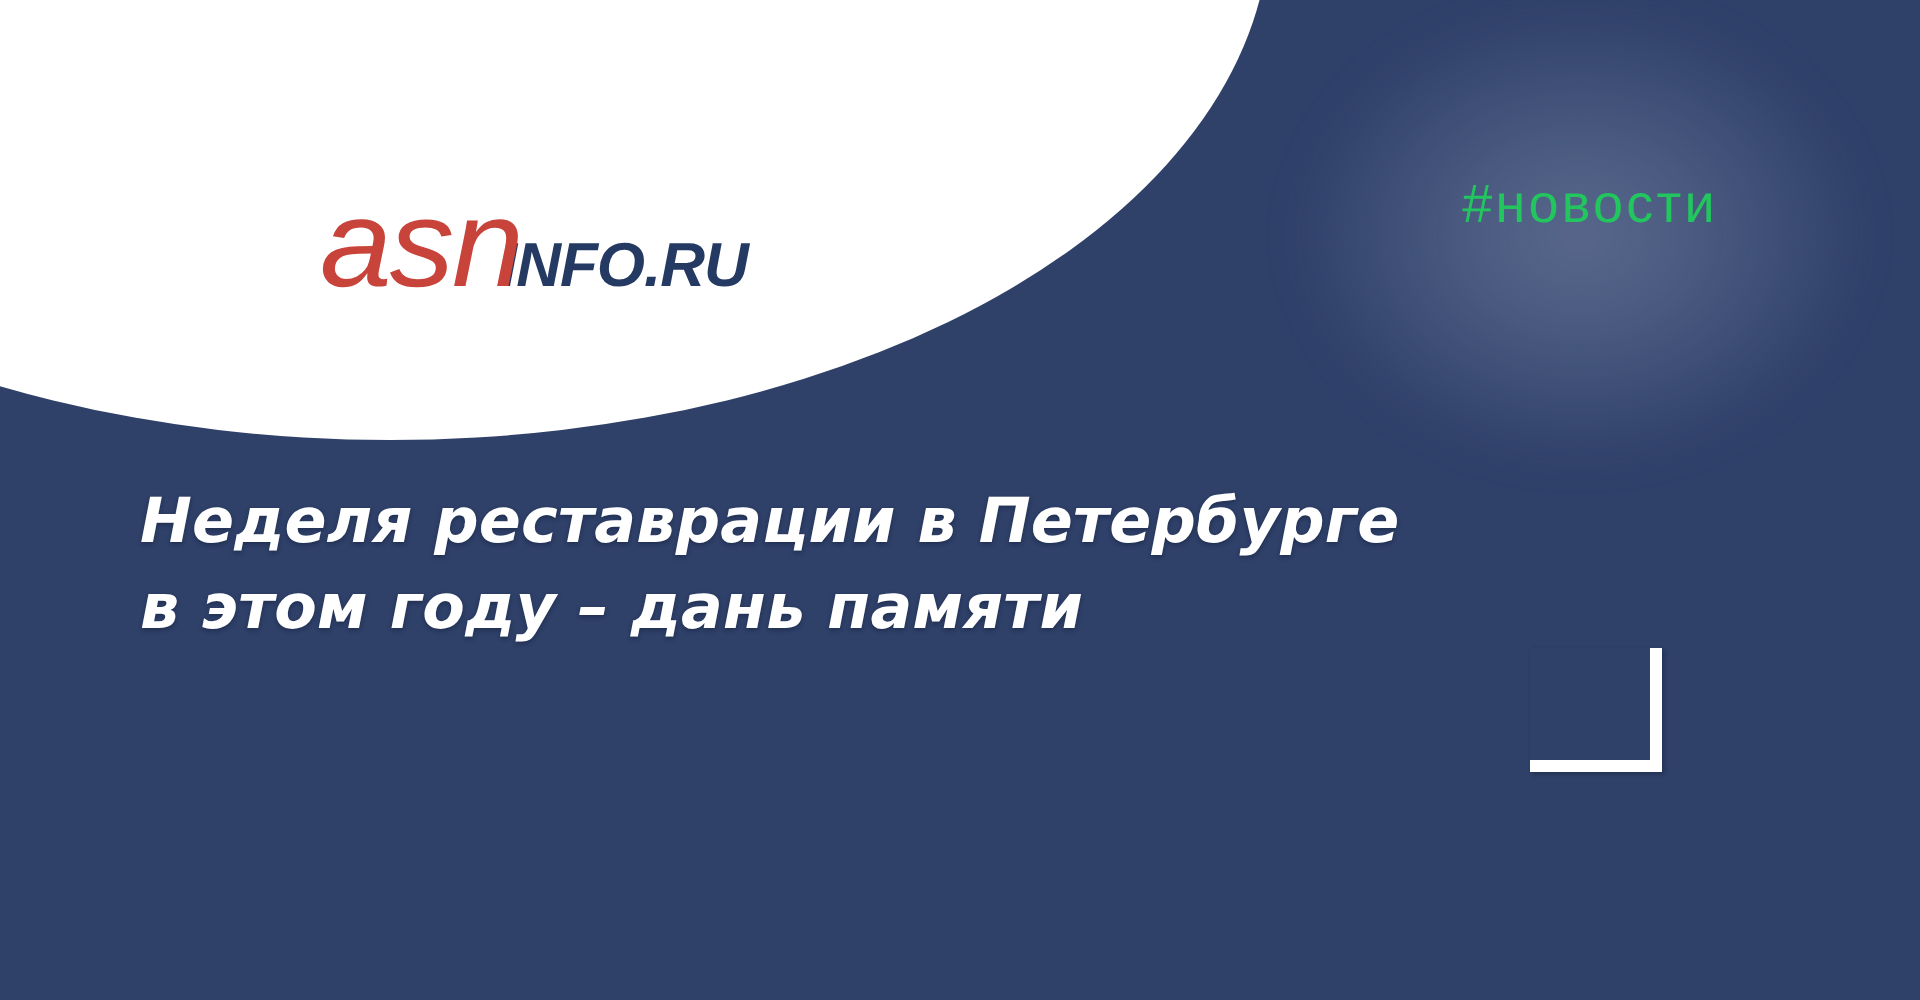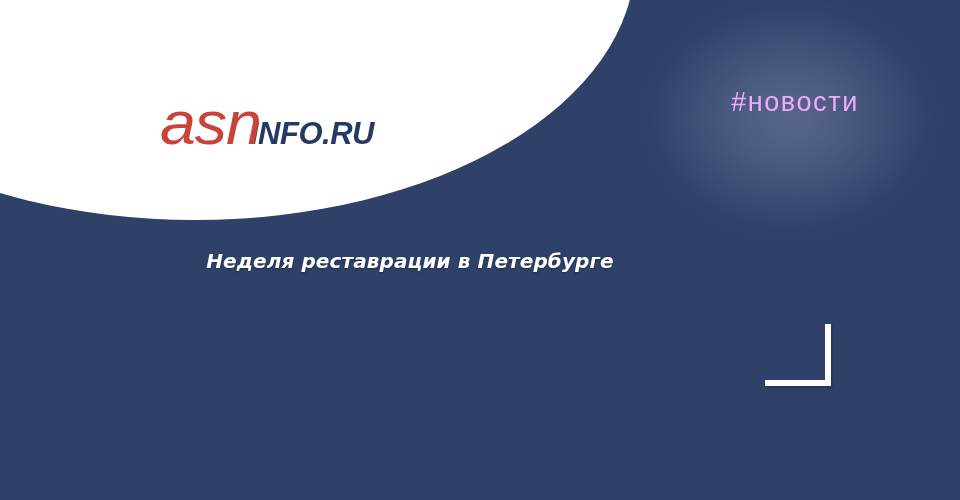--- a/index.html
+++ b/index.html
@@ -78,38 +78,37 @@
     margin-left: -7px;
   }
 
   
   .hashtag {
     position: absolute;
     left: 715px;
     top: 88px;
     width: 160px;
     text-align: center;
-    color: #f0abfc;
+    color: #22c55e;
     font-size: 27px;
     font-weight: 400;
     letter-spacing: 1.6px;
     line-height: 1.1;
     white-space: nowrap;
   }
 
   
   .headline {
     position: absolute;
     left: 70px;
     top: 240px;
     width: 680px;
-    text-align: center;
     color: #ffffff;
     font-family: "DejaVu Sans", "Liberation Sans", sans-serif;
-    font-size: 20px;
+    font-size: 31px;
     font-weight: 700;
     font-style: italic;
     line-height: 43px;
     letter-spacing: 0.1px;
     text-shadow: 0 1px 2px rgba(14,24,48,0.45);
   }
   .headline-line { display: block; }
 
   
   .bracket {
@@ -137,17 +136,18 @@
 
   <div class="logo">
     <span class="logo-asn">asn</span>
     <span class="logo-info">INFO.RU</span>
   </div>
 
   <div class="hashtag">#новости</div>
 
   <div class="headline">
     <span class="headline-line">Неделя реставрации в Петербурге</span>
+    <span class="headline-line">в этом году – дань памяти</span>
   </div>
 
   <div class="bracket"></div>
 
 </div>
 
 </body></html>

